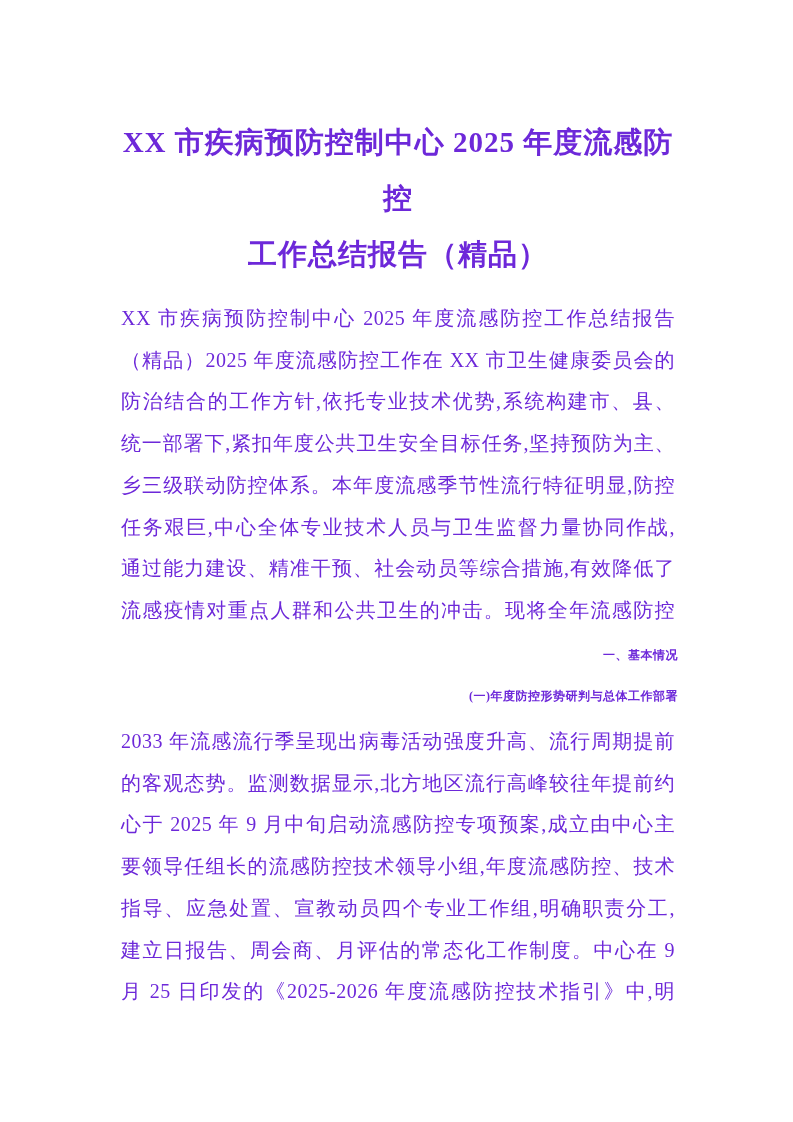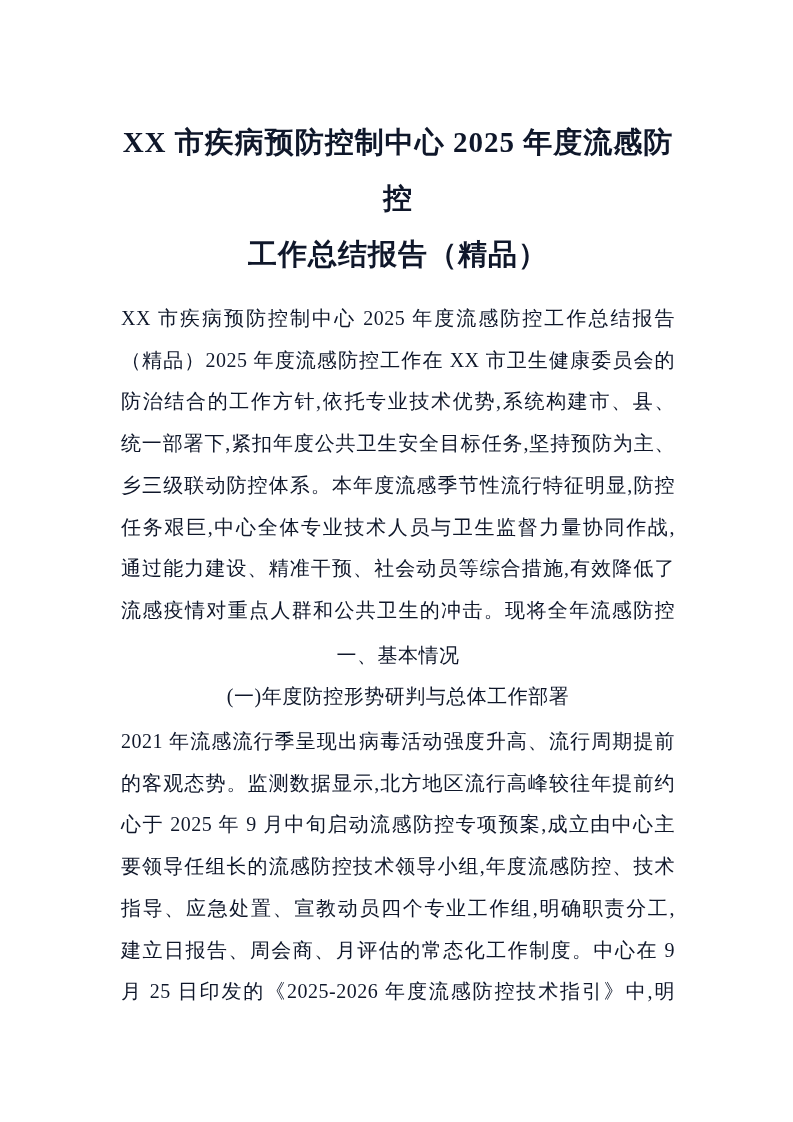--- a/index.html
+++ b/index.html
@@ -9,21 +9,21 @@
   }
   .page {
     position: relative;
     width: 793px;
     height: 1122px;
     margin: 0 auto;
     background: #ffffff;
     box-sizing: border-box;
     padding: 114px 115px 0 118px;
     font-family: "Liberation Serif", "DejaVu Serif", serif;
-    color: #0f172a;
+    color: #6d28d9;
     overflow: hidden;
   }
   .doc-title {
     margin: 0 0 16px 0;
     font-size: 29px;
     font-weight: 700;
     line-height: 56px;
     text-align: center;
     letter-spacing: 1px;
   }
@@ -34,24 +34,25 @@
     font-size: 20px;
     line-height: 41.7px;
     text-align: justify;
     letter-spacing: 0.5px;
   }
   .bodyline.j {
     
     text-align-last: justify;
   }
   .heading-line {
-    font-size: 20px;
+    font-size: 12px;
     line-height: 41.7px;
-    text-align: center;
+    text-align: right;
     letter-spacing: 0.5px;
+    font-weight: bold;
   }
   .para {
     margin: 3px;
   }
 </style>
 </head>
 <body>
 
 <div class="page">
 
@@ -68,21 +69,21 @@
     <div class="bodyline j">乡三级联动防控体系。本年度流感季节性流行特征明显,防控</div>
     <div class="bodyline j">任务艰巨,中心全体专业技术人员与卫生监督力量协同作战,</div>
     <div class="bodyline j">通过能力建设、精准干预、社会动员等综合措施,有效降低了</div>
     <div class="bodyline j">流感疫情对重点人群和公共卫生的冲击。现将全年流感防控</div>
   </div>
 
   <div class="heading-line">一、基本情况</div>
   <div class="heading-line">(一)年度防控形势研判与总体工作部署</div>
 
   <div class="para">
-    <div class="bodyline j">2021 年流感流行季呈现出病毒活动强度升高、流行周期提前</div>
+    <div class="bodyline j">2033 年流感流行季呈现出病毒活动强度升高、流行周期提前</div>
     <div class="bodyline j">的客观态势。监测数据显示,北方地区流行高峰较往年提前约</div>
     <div class="bodyline j">心于 2025 年 9 月中旬启动流感防控专项预案,成立由中心主</div>
     <div class="bodyline j">要领导任组长的流感防控技术领导小组,年度流感防控、技术</div>
     <div class="bodyline j">指导、应急处置、宣教动员四个专业工作组,明确职责分工,</div>
     <div class="bodyline j">建立日报告、周会商、月评估的常态化工作制度。中心在 9</div>
     <div class="bodyline j">月 25 日印发的《2025-2026 年度流感防控技术指引》中,明</div>
   </div>
 
 </div>
 

